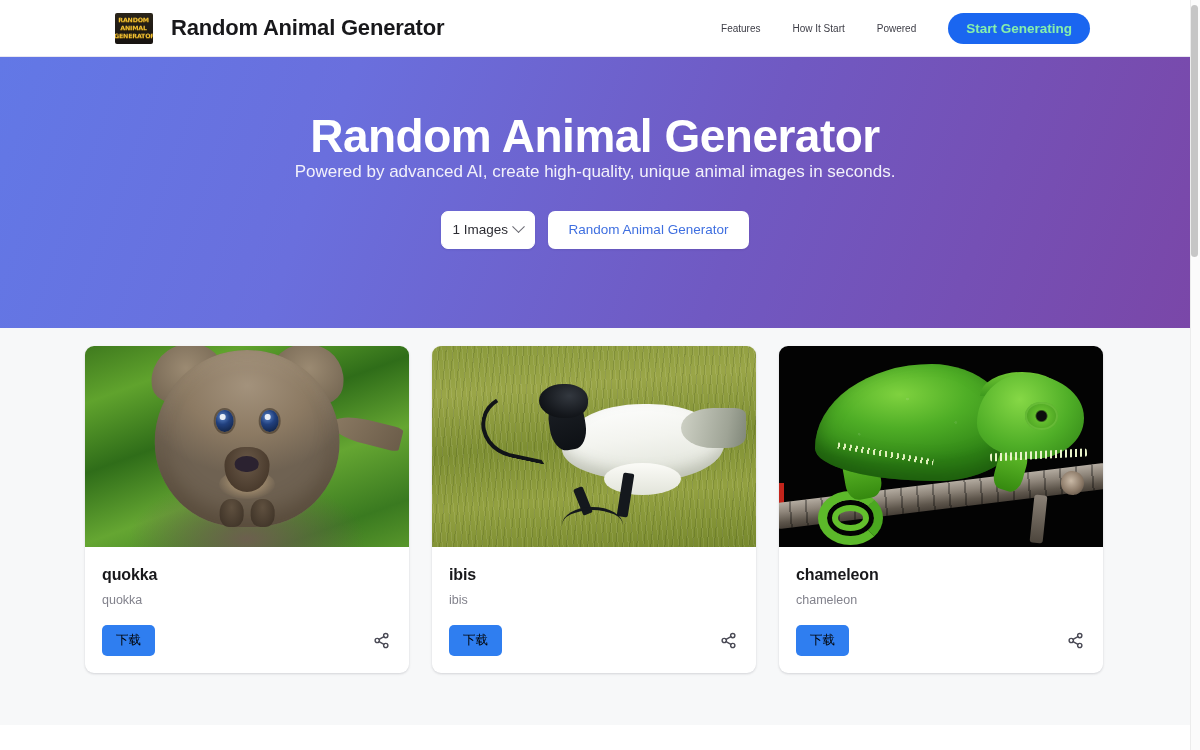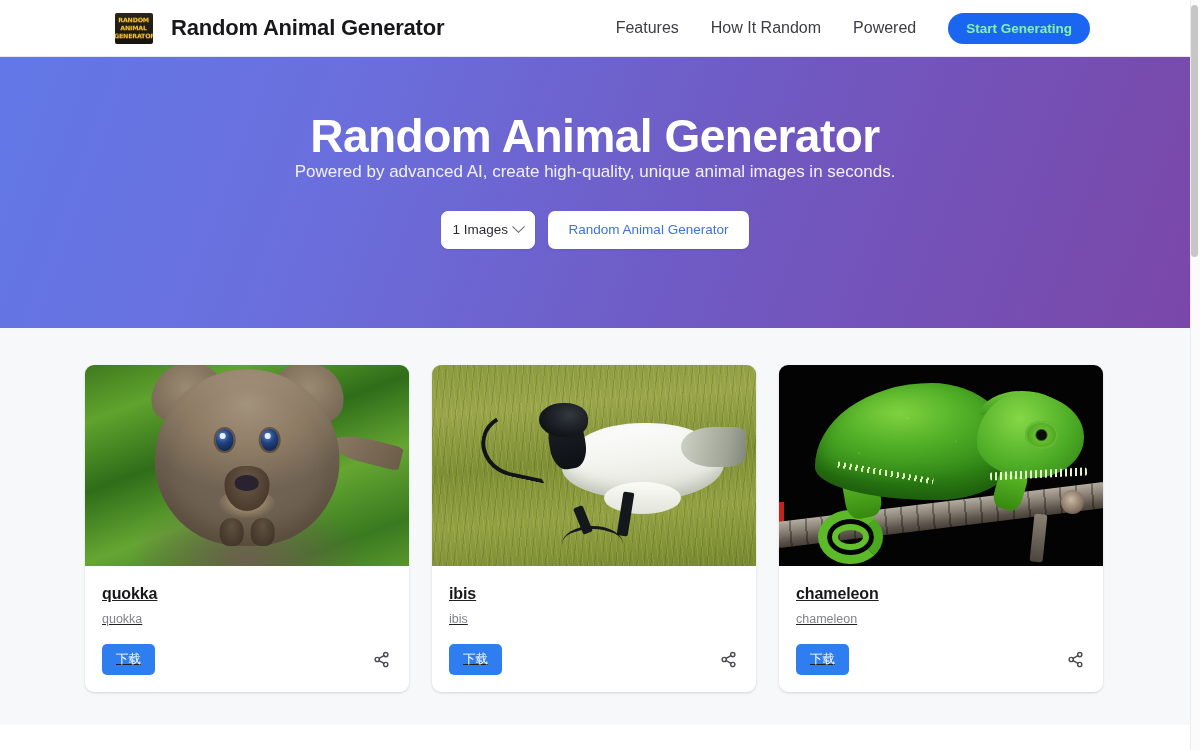--- a/index.html
+++ b/index.html
@@ -84,21 +84,21 @@
   }
 
   .site-nav {
     margin-left: auto;
     display: flex;
     align-items: center;
     gap: 32px;
   }
 
   .nav-link {
-    font-size: 16px;
+    font-size: 10px;
     color: #3d3d46;
     text-decoration: none;
     white-space: nowrap;
   }
 
   .cta-button {
     background: #1a66f0;
     color: #86efac;
     font-size: 13.5px;
     font-weight: 700;
@@ -178,23 +178,22 @@
     color: #3f6fe0;
     font-family: "Liberation Sans", sans-serif;
     cursor: pointer;
     box-shadow: 0 1px 2px rgba(20,16,60,.10);
     white-space: nowrap;
   }
 
   
   .results {
     background: #f7f8f9;
-    padding: 37px 0 0 0;
+    padding: 18px 0 0 0;
     height: 397px;
-    text-decoration: underline;
   }
 
   .card-grid {
     width: 1020px;
     margin: 0 auto;
     display: grid;
     grid-template-columns: repeat(3, 324px);
     gap: 23px;
   }
 
@@ -511,21 +510,21 @@
     font-size: 12.5px;
     color: #82828c;
   }
   .card-actions {
     margin-top: 18px;
     display: flex;
     align-items: center;
   }
   .download-button {
     background: #2f7ef0;
-    color: #ffffff;
+    color: #000000;
     border: none;
     border-radius: 5px;
     font-size: 12.5px;
     padding: 7px 14px;
     font-family: "DejaVu Sans", "Liberation Sans", sans-serif;
     cursor: pointer;
   }
   .share-button {
     margin-left: auto;
     width: 22px;
@@ -574,21 +573,21 @@
         <div class="brand-logo">
           <span>RANDOM</span>
           <span>ANIMAL</span>
           <span>GENERATOR</span>
         </div>
         <div class="brand-title">Random Animal Generator</div>
       </div>
 
       <nav class="site-nav">
         <a class="nav-link" href="#">Features</a>
-        <a class="nav-link" href="#">How It Random</a>
+        <a class="nav-link" href="#">How It Start</a>
         <a class="nav-link" href="#">Powered</a>
         <button class="cta-button">Start Generating</button>
       </nav>
     </header>
 
     <section class="hero">
       <h1 class="hero-title">Random Animal Generator</h1>
       <p class="hero-subtitle">Powered by advanced AI, create high-quality, unique animal images in seconds.</p>
 
       <div class="hero-controls">

